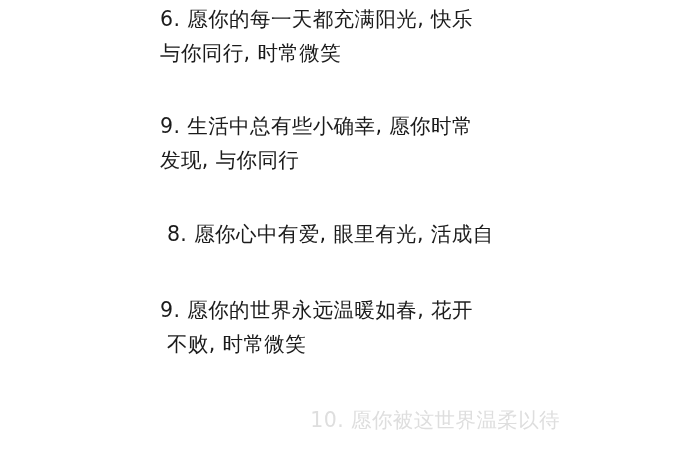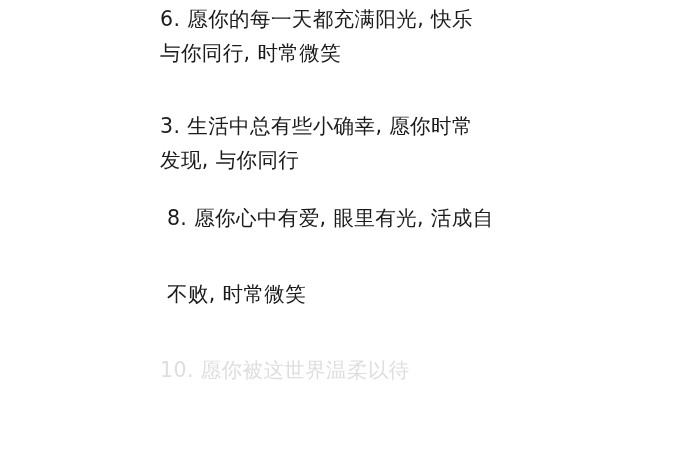--- a/index.html
+++ b/index.html
@@ -34,46 +34,47 @@
   .line {
     font-size: 20.5px;
     line-height: 34px;
     color: #1b1b1b;
     letter-spacing: 0.4px;
     white-space: pre;
     font-weight: 400;
   }
   .item-6 { margin-top: 2px; }
   .item-7 { margin-top: 39px; }
-  .item-8 { margin-top: 24px; }
+  .item-8 { margin-top: 40px; }
   .item-9 { margin-top: 42px; }
-  .item-10 { margin-top: 42px; }
+  .item-10 { margin-top: 42px; text-align: right; }
   .item-10 .line { color: #dedede; }
 </style>
 </head>
 <body>
 
 <div class="page">
   <div class="content">
 
     <div class="item item-6">
       <div class="line">6. 愿你的每一天都充满阳光, 快乐</div>
       <div class="line">与你同行, 时常微笑</div>
     </div>
 
     <div class="item item-7">
-      <div class="line">3. 生活中总有些小确幸, 愿你时常</div>
+      <div class="line">9. 生活中总有些小确幸, 愿你时常</div>
       <div class="line">发现, 与你同行</div>
     </div>
 
     <div class="item item-8">
       <div class="line"> 8. 愿你心中有爱, 眼里有光, 活成自</div>
     </div>
 
     <div class="item item-9">
+      <div class="line">9. 愿你的世界永远温暖如春, 花开</div>
       <div class="line"> 不败, 时常微笑</div>
     </div>
 
     <div class="item item-10">
       <div class="line">10. 愿你被这世界温柔以待</div>
     </div>
 
   </div>
 </div>
 

